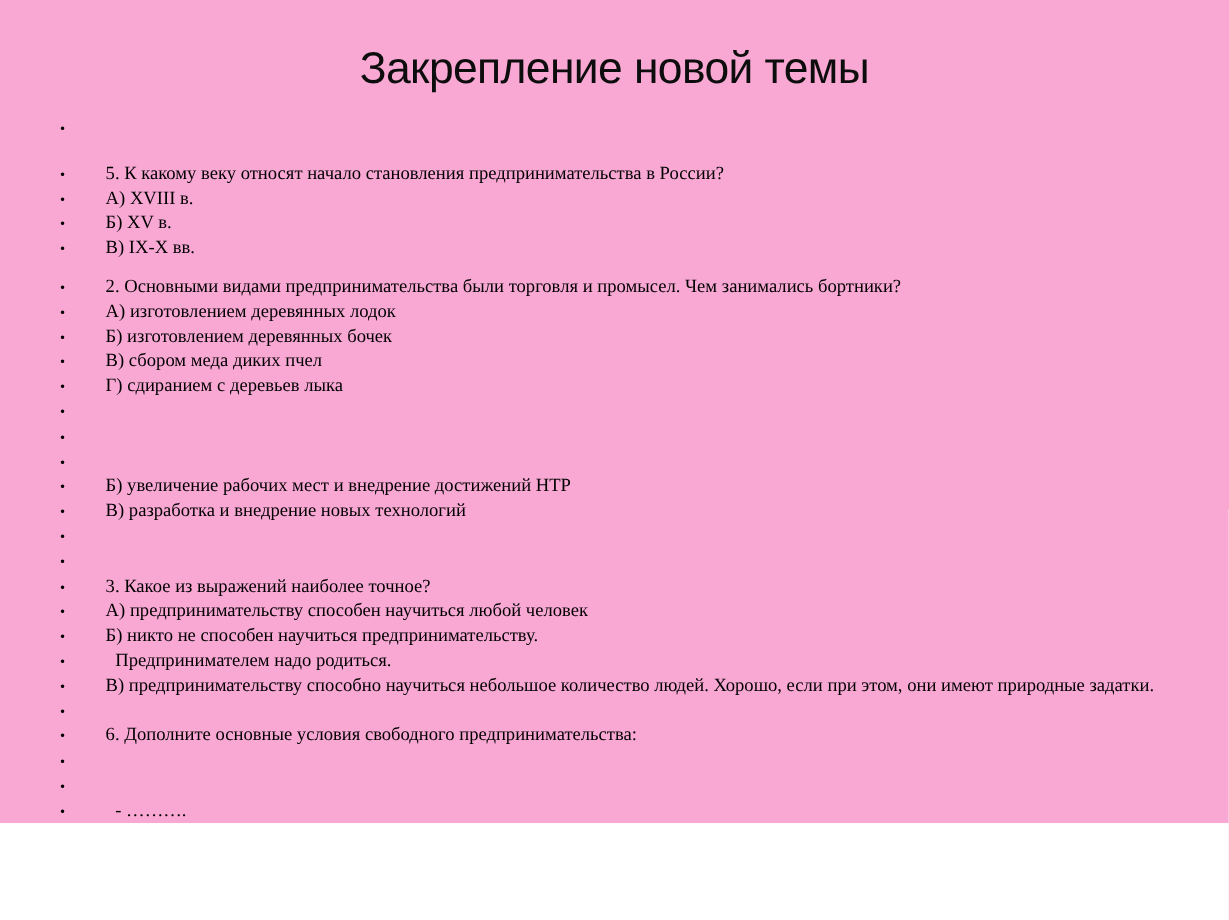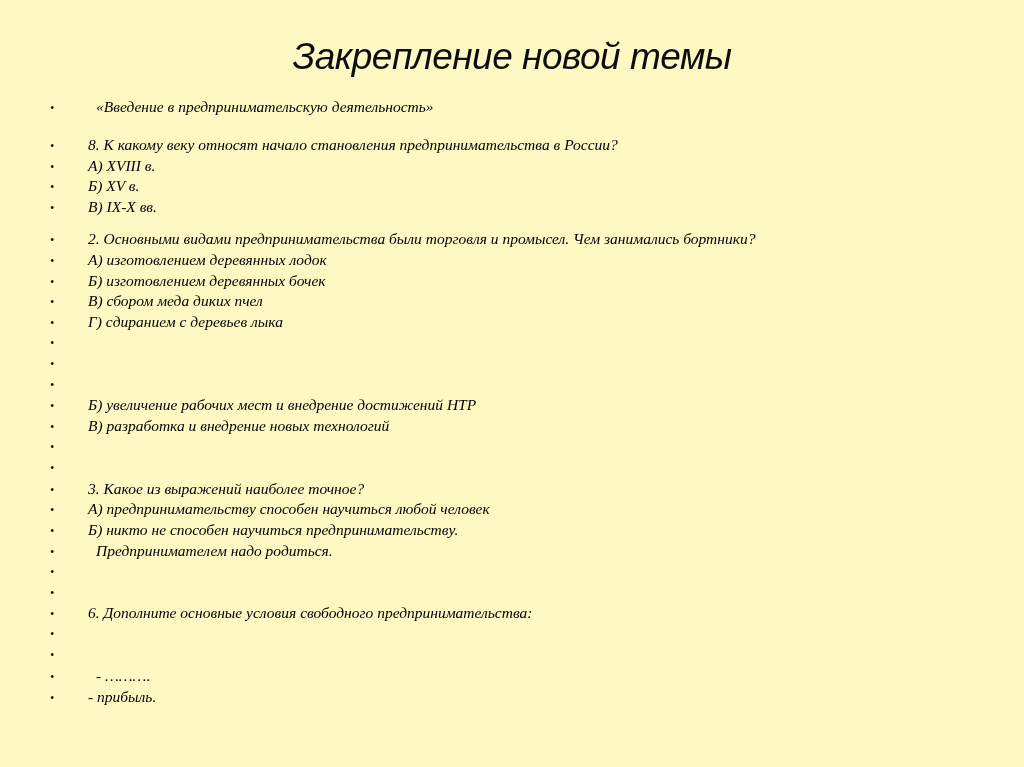--- a/index.html
+++ b/index.html
@@ -3,25 +3,24 @@
 <meta charset="utf-8">
 <style>
   html, body {
     margin: 0;
     padding: 0;
     background: #ffffff;
   }
   .slide {
     position: relative;
     width: 1024px;
-    height: 767px;
-    background: #fef9c3;
+    height: 686px;
+    background: #f9a8d4;
     overflow: hidden;
     box-sizing: border-box;
-    font-style: italic;
   }
   .title {
     margin: 0;
     padding-top: 36px;
     text-align: center;
     font-family: "Liberation Sans", sans-serif;
     font-weight: 400;
     font-size: 37px;
     letter-spacing: -0.5px;
     color: #0d0d0d;
@@ -60,26 +59,25 @@
   .gap-small { height: 11px; }
 </style>
 </head>
 <body>
 
 <div class="slide">
   <h1 class="title">Закрепление новой темы</h1>
   <div class="content" id="bullet-list">
       <div class="row ind1">
         <span class="bullet">•</span>
-        <span class="txt">«Введение в предпринимательскую деятельность»</span>
       </div>
       <div class="gap-large"></div>
       <div class="row">
         <span class="bullet">•</span>
-        <span class="txt">8. К какому веку относят начало становления предпринимательства в России?</span>
+        <span class="txt">5. К какому веку относят начало становления предпринимательства в России?</span>
       </div>
       <div class="row">
         <span class="bullet">•</span>
         <span class="txt">А) XVIII в.</span>
       </div>
       <div class="row">
         <span class="bullet">•</span>
         <span class="txt">Б) XV в.</span>
       </div>
       <div class="row">
@@ -143,20 +141,21 @@
       <div class="row">
         <span class="bullet">•</span>
         <span class="txt">Б) никто не способен научиться предпринимательству.</span>
       </div>
       <div class="row ind1">
         <span class="bullet">•</span>
         <span class="txt">Предпринимателем надо родиться.</span>
       </div>
       <div class="row">
         <span class="bullet">•</span>
+        <span class="txt">В) предпринимательству способно научиться небольшое количество людей. Хорошо, если при этом, они имеют природные задатки.</span>
       </div>
       <div class="row">
         <span class="bullet">•</span>
         <span class="txt"></span>
       </div>
       <div class="row">
         <span class="bullet">•</span>
         <span class="txt">6. Дополните основные условия свободного предпринимательства:</span>
       </div>
       <div class="row">

